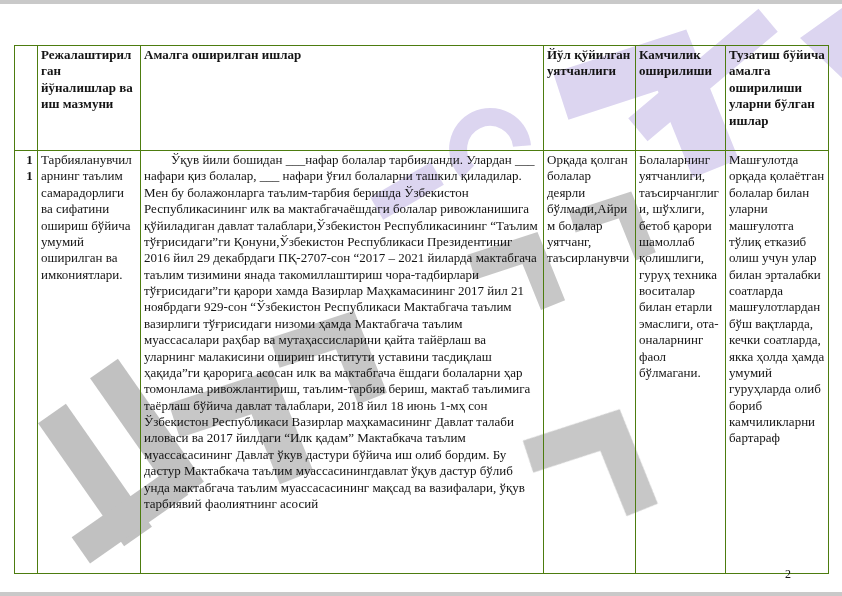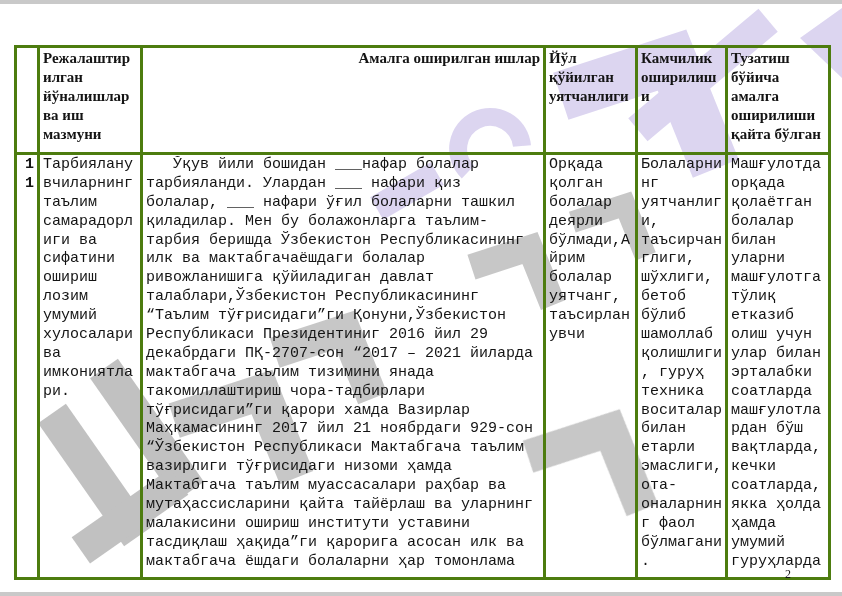--- a/index.html
+++ b/index.html
@@ -10,29 +10,29 @@
   }
   .edge-strip{position:absolute;left:0;width:842px;height:4px;background:#c9c9c9;}
   .edge-top{top:0;}
   .edge-bottom{top:592px;}
   .watermark{position:absolute;left:0;top:0;z-index:0;pointer-events:none;}
   table.report{
     position:absolute;left:14px;top:45px;width:814px;z-index:1;
     border-collapse:collapse;table-layout:fixed;background:transparent;
   }
   table.report td{
-    border:3px solid #4d7c0f;vertical-align:top;
-    padding:1px 3px;font-size:15px;line-height:1.26;
+    border:1px solid #4d7c0f;vertical-align:top;
+    padding:1px 3px;font-size:13px;line-height:1.26;
     overflow:hidden;
   }
   tr.hdr td{font-weight:bold;height:102px;}
-  tr.body-row td{height:420px;font-family:Liberation Mono, monospace;}
+  tr.body-row td{height:420px;}
   .wrap-hdr{max-height:98px;overflow:hidden;word-wrap:break-word;overflow-wrap:break-word;}
   .wrap-body{max-height:414px;overflow:hidden;word-wrap:break-word;overflow-wrap:break-word;}
-  .hdr-center{text-align:right;}
+  .hdr-center{text-align:left;}
   .numcell{padding:1px 1px;}
   .numwrap{width:9px;margin-left:auto;word-break:break-all;text-align:center;font-weight:bold;}
   .para-indent{text-indent:27px;}
   .pagenum{
     position:absolute;left:770px;top:567px;width:36px;text-align:center;
     font-size:12px;z-index:1;
   }
 </style>
 </head>
 <body>
@@ -88,38 +88,38 @@
     <td class="hdr-center">
       <div class="wrap-hdr">Амалга оширилган  ишлар</div>
     </td>
     <td>
       <div class="wrap-hdr">Йўл қўйилган уятчанлиги</div>
     </td>
     <td>
       <div class="wrap-hdr">Камчилик оширилиши</div>
     </td>
     <td>
-      <div class="wrap-hdr">Тузатиш бўйича амалга оширилиши қайта бўлган ишлар</div>
+      <div class="wrap-hdr">Тузатиш бўйича амалга оширилиши уларни бўлган ишлар</div>
     </td>
   </tr>
   <tr class="body-row">
     <td class="numcell">
       <div class="numwrap">11</div>
     </td>
     <td>
-      <div class="wrap-body">Тарбияланувчиларнинг таълим самарадорлиги ва сифатини ошириш лозим умумий хулосалари ва имкониятлари.</div>
+      <div class="wrap-body">Тарбияланувчиларнинг таълим самарадорлиги ва сифатини ошириш бўйича умумий оширилган ва имкониятлари.</div>
     </td>
     <td>
       <div class="wrap-body para-indent">Ўқув йили бошидан  ___нафар болалар тарбияланди. Улардан ___ нафари қиз болалар, ___ нафари ўғил болаларни ташкил қиладилар. Мен бу болажонларга таълим-тарбия беришда Ўзбекистон Республикасининг илк ва мактабгачаёшдаги болалар ривожланишига қўйиладиган давлат талаблари,Ўзбекистон Республикасининг “Таълим тўғрисидаги”ги Қонуни,Ўзбекистон Республикаси Президентиниг 2016 йил 29 декабрдаги ПҚ-2707-сон “2017 – 2021 йиларда мактабгача таълим тизимини янада такомиллаштириш чора-тадбирлари тўғрисидаги”ги қарори хамда Вазирлар Маҳкамасининг 2017 йил 21 ноябрдаги 929-сон “Ўзбекистон  Республикаси Мактабгача таълим вазирлиги тўғрисидаги низоми ҳамда Мактабгача таълим муассасалари раҳбар ва мутаҳассисларини қайта тайёрлаш ва уларнинг малакисини ошириш институти уставини тасдиқлаш ҳақида”ги қарорига асосан илк ва мактабгача ёшдаги болаларни ҳар томонлама ривожлантириш, таълим-тарбия бериш, мактаб таълимига таёрлаш бўйича давлат талаблари, 2018 йил 18 июнь 1-мҳ сон Ўзбекистон Республикаси Вазирлар маҳкамасининг Давлат талаби иловаси ва 2017 йилдаги “Илк қадам” Мактабкача таълим муассасасининг Давлат ўкув дастури бўйича иш олиб бордим. Бу дастур Мактабкача таълим  муассасинингдавлат ўқув дастур бўлиб унда мактабгача таълим муассасасининг мақсад ва вазифалари, ўқув тарбиявий фаолиятнинг асосий</div>
     </td>
     <td>
       <div class="wrap-body">Орқада қолган болалар деярли бўлмади,Айрим болалар уятчанг, таъсирланувчи</div>
     </td>
     <td>
-      <div class="wrap-body">Болаларнинг уятчанлиги, таъсирчанглиги, шўхлиги, бетоб бўлиб шамоллаб қолишлиги, гуруҳ техника воситалар билан етарли эмаслиги, ота-оналарнинг фаол бўлмагани.</div>
+      <div class="wrap-body">Болаларнинг уятчанлиги, таъсирчанглиги, шўхлиги, бетоб қарори шамоллаб қолишлиги, гуруҳ техника воситалар билан етарли эмаслиги, ота-оналарнинг фаол бўлмагани.</div>
     </td>
     <td>
       <div class="wrap-body">Машғулотда орқада қолаётган болалар билан уларни машғулотга тўлиқ етказиб олиш учун улар билан эрталабки соатларда машғулотлардан бўш вақтларда, кечки соатларда, якка ҳолда ҳамда умумий гуруҳларда олиб бориб камчиликларни бартараф</div>
     </td>
   </tr>
 </tbody>
   </table>
 
 <div class="pagenum">2</div>
 

